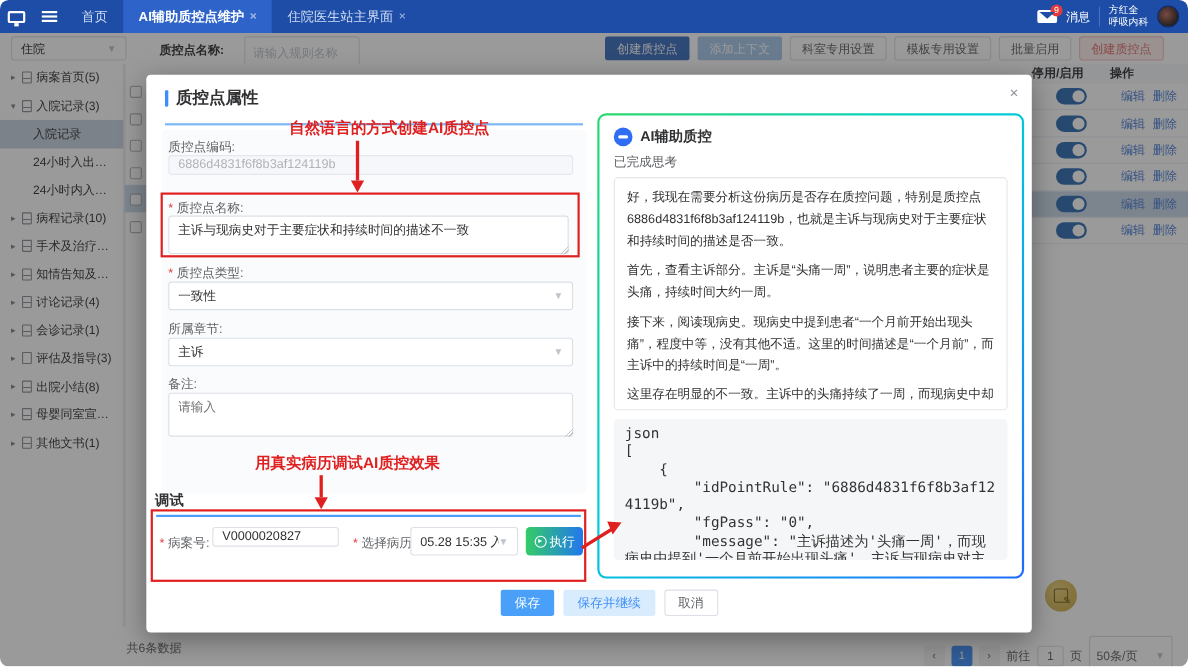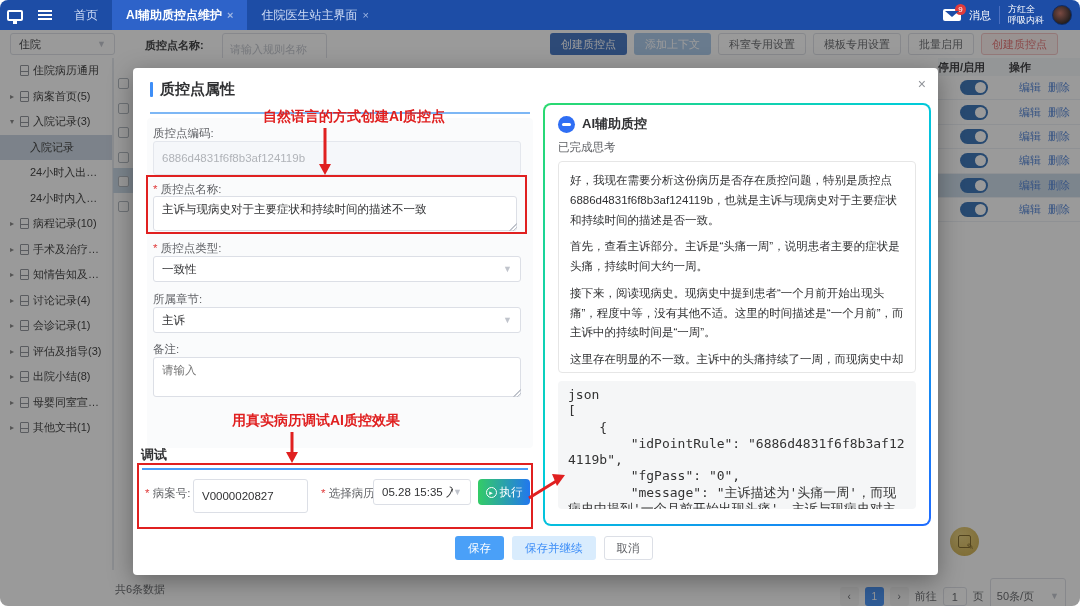--- a/index.html
+++ b/index.html
@@ -89,21 +89,21 @@
   .modal { position:absolute; left:133px; top:68px; width:805px; height:507px; background:#fff; border-radius:4px; box-shadow:0 6px 24px rgba(0,0,0,.35); z-index:10; }
   .m-close { position:absolute; right:12px; top:8px; color:#909399; font-size:14px; cursor:pointer; }
   .m-title { position:absolute; left:17px; top:12px; display:flex; align-items:center; gap:7px; font-size:15px; color:#303133; font-weight:bold; }
   .m-title .bar { width:3px; height:15px; background:#3e8ef7; border-radius:1px; }
   .m-div { position:absolute; left:17px; top:44px; width:380px; height:2px; background:#7db7f5; }
   .form-panel { position:absolute; left:14px; top:50px; width:386px; height:330px; background:#fafbfc; border-radius:4px; }
 
   .f-label { position:absolute; font-size:11.5px; color:#606266; }
   .req:before { content:"* "; color:#e03b3b; }
   .f-input, .f-area, .f-select { position:absolute; border:1px solid #dcdfe6; border-radius:3px; background:#fff; font-size:11.5px; color:#303133; font-family:"Liberation Sans",sans-serif; }
-  .f-input { height:18px; padding:16px 8px; }
+  .f-input { height:18px; padding:0 8px; }
   .f-input:disabled, .f-input.disabled { background:#f5f7fa; color:#b0b3b8; border-color:#e4e7ed; }
   .f-area { padding:5px 8px; resize:none; }
   .grip { position:absolute; right:1px; bottom:1px; width:8px; height:8px; background:linear-gradient(135deg,transparent 50%, #c0c4cc 50%, #c0c4cc 60%, transparent 60%, transparent 70%, #c0c4cc 70%, #c0c4cc 80%, transparent 80%); }
   .f-select { display:flex; align-items:center; justify-content:space-between; padding:0 8px; height:26px; }
 
   .red-box { position:absolute; border:2px solid #e02020; z-index:3; pointer-events:none; }
   .annot { position:absolute; color:#e02020; font-size:14px; font-weight:bold; white-space:nowrap; z-index:3; }
   .arrows { position:absolute; left:0; top:0; width:805px; height:507px; z-index:3; pointer-events:none; }
 
   .dbg-title { position:absolute; left:8px; top:378px; font-size:13px; font-weight:bold; color:#303133; }
@@ -258,25 +258,20 @@
           <span class="toggle"></span>
         </div>
         <div class="op-cell">
           <span>编辑</span>
           <span>删除</span>
         </div>
       </div>
   </div>
 
   <div class="sidebar">
-    <div class="side-item">
-        <span class="arr"></span>
-        <span class="doc-ico"></span>
-        <span>住院病历通用</span>
-      </div>
     <div class="side-item">
         <span class="arr">▸</span>
         <span class="doc-ico"></span>
         <span>病案首页(5)</span>
       </div>
     <div class="side-item">
         <span class="arr">▾</span>
         <span class="doc-ico"></span>
         <span>入院记录(3)</span>
       </div>

